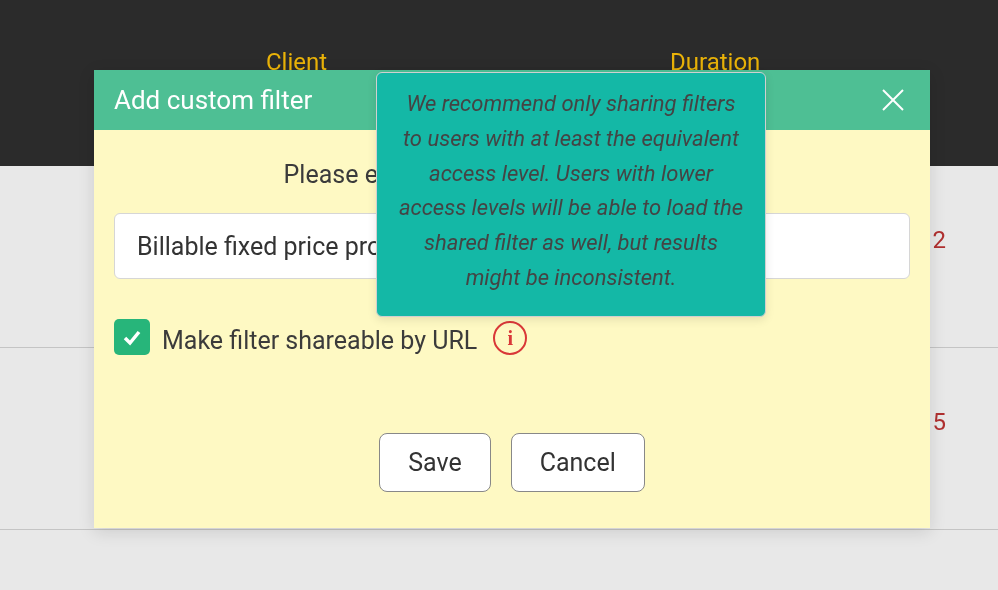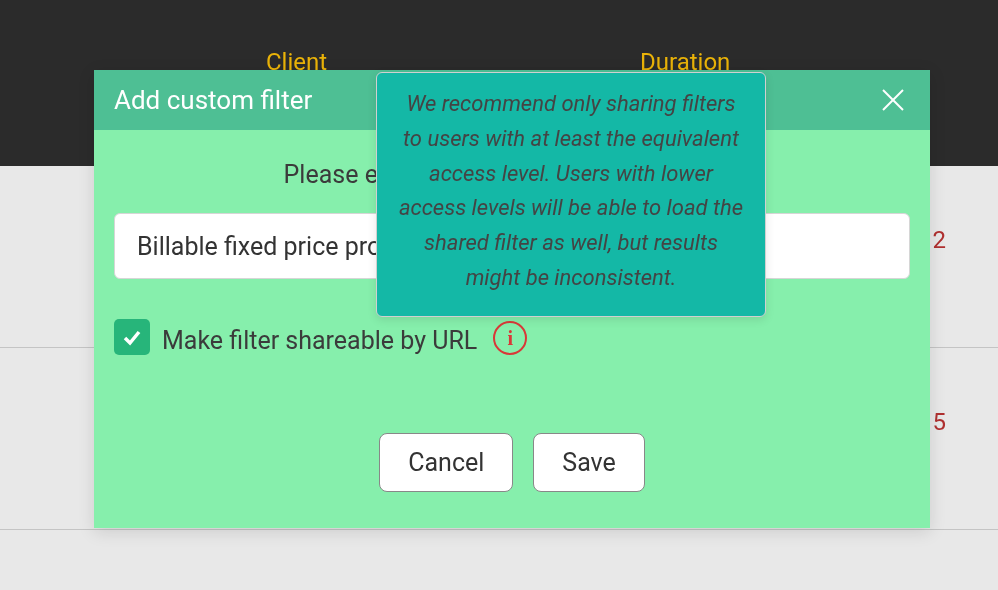--- a/index.html
+++ b/index.html
@@ -24,21 +24,21 @@
     .header-label {
       position: absolute;
       color: #eab308;
       font-size: 24px;
       top: 48px;
     }
     .header-client {
       left: 266px;
     }
     .header-duration {
-      left: 640px;
+      left: 670px;
     }
     .bg-rows {
       position: absolute;
       left: 0;
       right: 0;
     }
     .bg-row {
       height: 182px;
       border-bottom: 1px solid #c4c4c4;
       position: relative;
@@ -47,21 +47,21 @@
       position: absolute;
       right: 52px;
       color: #b03030;
       font-size: 24px;
     }
     .modal {
       position: absolute;
       left: 94px;
       top: 70px;
       width: 836px;
-      background: #86efac;
+      background: #fef9c3;
       box-shadow: 0 4px 16px rgba(0,0,0,0.12);
       z-index: 10;
     }
     .modal-header {
       background: #4ebf94;
       height: 60px;
       display: flex;
       align-items: center;
       justify-content: space-between;
       padding: 0 20px;
@@ -218,21 +218,21 @@
         <svg width="22" height="22" viewBox="0 0 22 22">
           <polyline points="4,12 9,17 18,6"></polyline>
         </svg>
       </div>
       <div class="share-label">Make filter shareable by URL</div>
       <div class="info-icon">
         <span>i</span>
       </div>
     </div>
     <div class="button-row">
+      <button class="btn">Save</button>
       <button class="btn">Cancel</button>
-      <button class="btn">Save</button>
     </div>
   </div>
 </div>
 
 <div class="tooltip">
   <div class="tooltip-text">We recommend only sharing filters to users with at least the equivalent access level. Users with lower access levels will be able to load the shared filter as well, but results might be inconsistent.</div>
 </div>
 
 </body></html>

